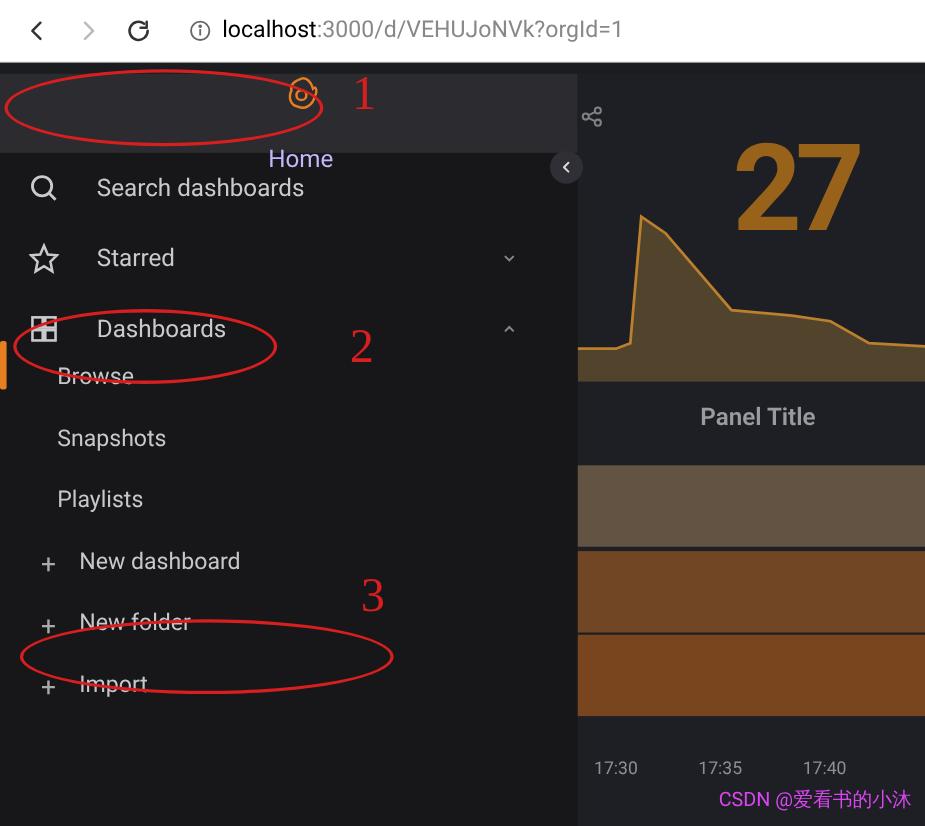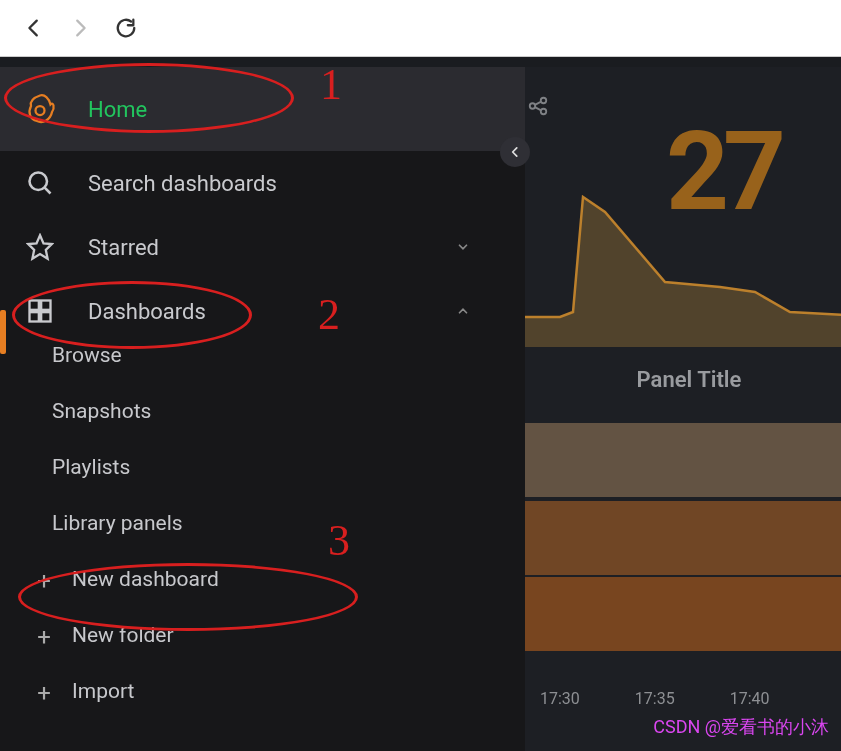--- a/index.html
+++ b/index.html
@@ -14,21 +14,21 @@
     .url-host { color: #000; }
     .url-rest { color: #888; }
 
     .workspace { position: absolute; top: 57px; left: 0; right: 0; bottom: 0; background: #1a1c20; }
 
     
     .sidebar { position: absolute; top: 10px; left: 0; width: 525px; height: calc(100% - 10px); background: #171719; color: #ccccd0; z-index: 5; }
     .collapse-btn { position: absolute; top: 70px; right: -5px; width: 30px; height: 30px; background: #2f2f35; border-radius: 50%; color: #ccc; display: flex; align-items: center; justify-content: center; z-index: 6; }
 
     .s-item { display: flex; align-items: center; height: 64px; padding-left: 22px; gap: 30px; font-size: 22px; color: #c9cace; }
-    .s-item.home { background: #2b2b30; color: #22c55e; height: 84px; }
+    .s-item.home { background: #2b2b30; color: #c4b5fd; height: 72px; flex-direction: column; }
     .s-item .icon-slot { width: 36px; display: flex; justify-content: center; }
     .s-item .chev { margin-left: auto; margin-right: 55px; color: #888; }
 
     .sub-item { display: flex; align-items: flex-start; height: 56px; padding-left: 52px; font-size: 21px; color: #c7c8cc; gap: 18px; }
     .sub-item .plus { color: #aaa; font-size: 24px; width: 20px; text-align: center; margin-left: -18px; }
 
     .active-marker { position:absolute; left:0; top:243px; width:6px; height:44px; background:#e67e22; border-radius:2px; }
 
     
     .main-area { position: absolute; left: 525px; top: 10px; right: 0; bottom: 0; background: #1e2025; opacity: 0.9; }
@@ -64,20 +64,32 @@
   <div class="nav-btn disabled">
     <svg width="22" height="22" viewBox="0 0 24 24" fill="none" stroke="#bbb" stroke-width="2.5" stroke-linecap="round" stroke-linejoin="round">
         <polyline points="9 4 17 12 9 20"></polyline>
       </svg>
   </div>
   <div class="nav-btn">
     <svg width="22" height="22" viewBox="0 0 24 24" fill="none" stroke="#333" stroke-width="2.5" stroke-linecap="round" stroke-linejoin="round">
         <path d="M21 12a9 9 0 1 1-3.5-7.1"></path>
         <polyline points="20 3 20 9 14 9"></polyline>
       </svg>
+  </div>
+  <div class="url-bar">
+    <span class="info-icon">
+      <svg width="20" height="20" viewBox="0 0 24 24" fill="none" stroke="#666" stroke-width="2">
+          <circle cx="12" cy="12" r="10"></circle>
+          <line x1="12" y1="10" x2="12" y2="17"></line>
+          <circle cx="12" cy="7" r="1" fill="#666"></circle>
+        </svg>
+    </span>
+    <span>
+      <span class="url-host">localhost</span><span class="url-rest">:3000/d/VEHUJoNVk?orgId=1</span>
+    </span>
   </div>
 </div>
 
 <div class="workspace">
 
   <div class="main-area">
     <div class="share-icon">
       <svg width="22" height="22" viewBox="0 0 24 24" fill="none" stroke="#8a8c90" stroke-width="2">
           <circle cx="6" cy="12" r="3"></circle>
           <circle cx="18" cy="6" r="3"></circle>
@@ -166,23 +178,20 @@
     <div class="sub-item">
       <span>Browse</span>
     </div>
     <div class="sub-item">
       <span>Snapshots</span>
     </div>
     <div class="sub-item">
       <span>Playlists</span>
     </div>
     <div class="sub-item">
-      <span>Library panels</span>
-    </div>
-    <div class="sub-item">
       <span class="plus">+</span>
       <span>New dashboard</span>
     </div>
     <div class="sub-item">
       <span class="plus">+</span>
       <span>New folder</span>
     </div>
     <div class="sub-item">
       <span class="plus">+</span>
       <span>Import</span>

